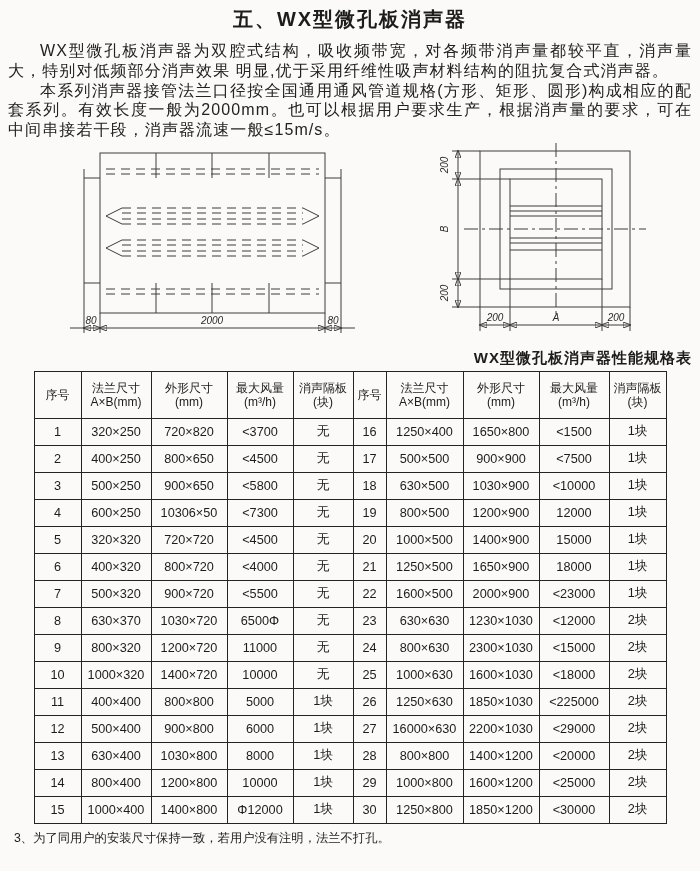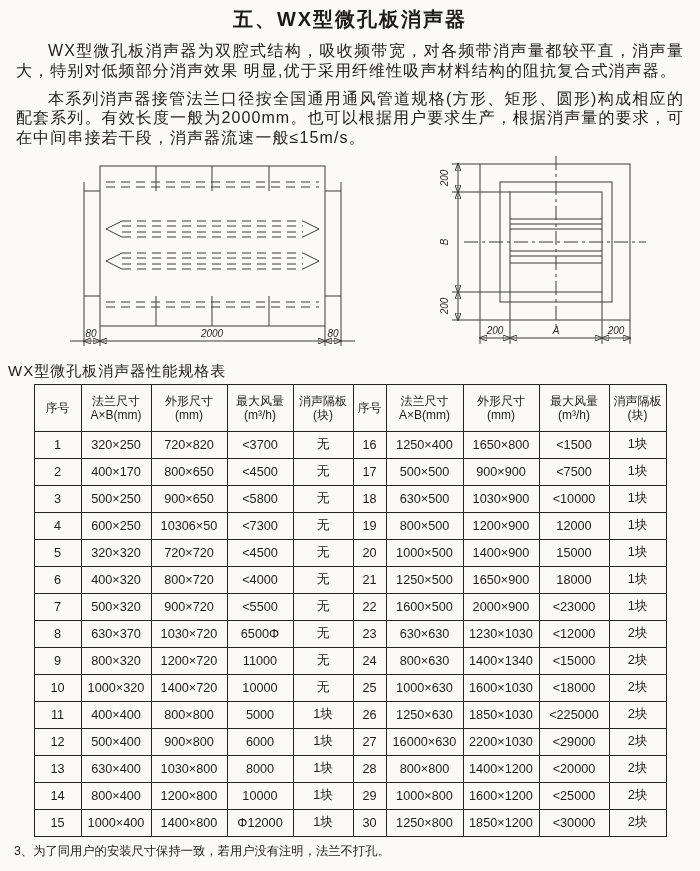--- a/index.html
+++ b/index.html
@@ -8,31 +8,31 @@
     background:#fbfaf8;color:#1c1c1c;
     font-family:"Liberation Sans","DejaVu Sans",sans-serif;
   }
   .page{padding:4px 8px 0 8px;}
   .doc-title{
     font-size:20px;font-weight:bold;text-align:center;
     margin:2px 0 8px 0;letter-spacing:2px;
   }
   .para{
     font-size:16px;line-height:19.8px;letter-spacing:1.1px;
-    text-align:justify;text-indent:2em;margin:8px;color:#222;
+    text-align:justify;text-indent:2em;margin:0;color:#222;
   }
   .drawings{
     display:flex;justify-content:space-between;align-items:flex-start;
     height:200px;margin-top:3px;padding:0 4px 0 52px;font-style:italic;
   }
   svg{overflow:visible;}
   svg line,svg rect,svg path{stroke:#3c3c3c;fill:none;stroke-width:1;}
   svg text{fill:#2a2a2a;font-size:10px;font-family:"Liberation Sans",sans-serif;stroke:none;}
   .tbl-title{
-    text-align:left;font-size:15px;font-weight:normal;
+    text-align:right;font-size:15px;font-weight:bold;
     margin:6px 0 3px 0;letter-spacing:1px;
   }
   table{
     border-collapse:collapse;table-layout:fixed;
     width:632px;margin:0 auto;background:transparent;padding-left:20px;
   }
   th,td{border:1px solid #242424;text-align:center;vertical-align:middle;padding:0;}
   th{font-weight:normal;font-size:12px;height:46px;line-height:14px;color:#1c1c1c;}
   td{font-size:12.7px;height:26px;color:#1c1c1c;}
   .notes{margin:6px 0 0 6px;font-size:12.3px;line-height:16.5px;color:#222;}
@@ -219,21 +219,21 @@
           <td>&lt;3700</td>
           <td>无</td>
           <td>16</td>
           <td>1250×400</td>
           <td>1650×800</td>
           <td>&lt;1500</td>
           <td>1块</td>
         </tr>
         <tr>
           <td>2</td>
-          <td>400×170</td>
+          <td>400×250</td>
           <td>800×650</td>
           <td>&lt;4500</td>
           <td>无</td>
           <td>17</td>
           <td>500×500</td>
           <td>900×900</td>
           <td>&lt;7500</td>
           <td>1块</td>
         </tr>
         <tr>
@@ -309,21 +309,21 @@
           <td>2块</td>
         </tr>
         <tr>
           <td>9</td>
           <td>800×320</td>
           <td>1200×720</td>
           <td>11000</td>
           <td>无</td>
           <td>24</td>
           <td>800×630</td>
-          <td>1400×1340</td>
+          <td>2300×1030</td>
           <td>&lt;15000</td>
           <td>2块</td>
         </tr>
         <tr>
           <td>10</td>
           <td>1000×320</td>
           <td>1400×720</td>
           <td>10000</td>
           <td>无</td>
           <td>25</td>

